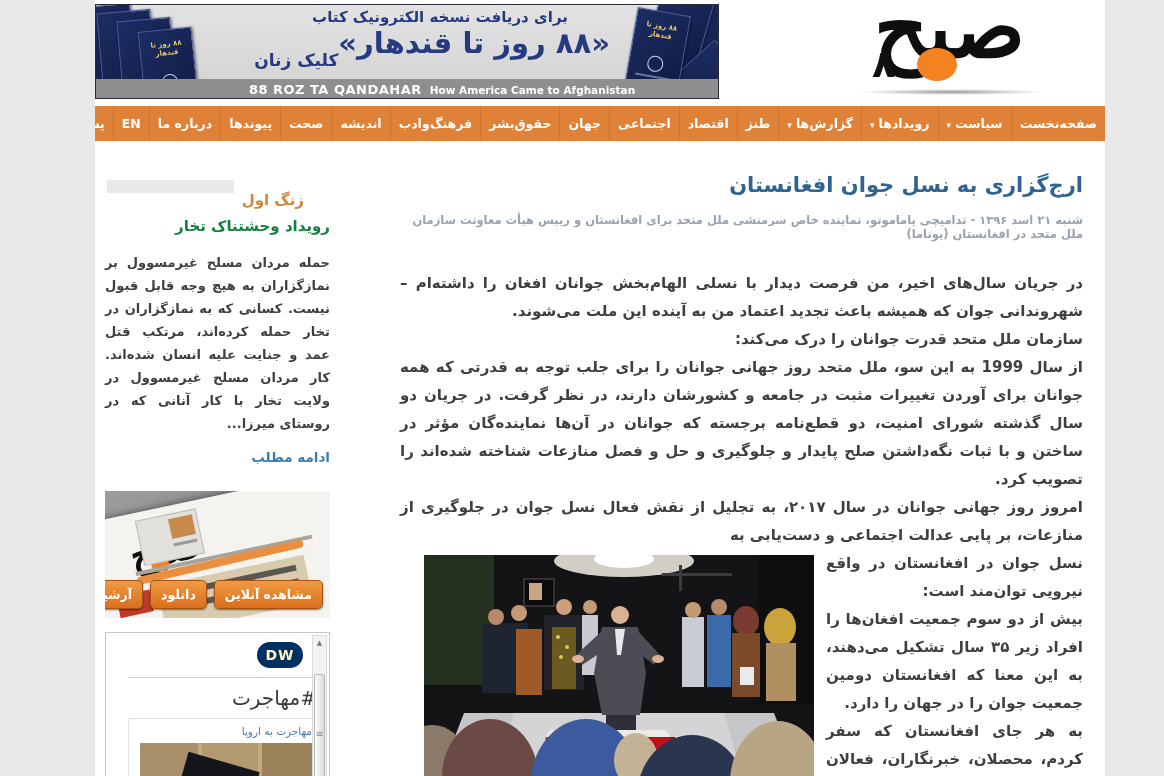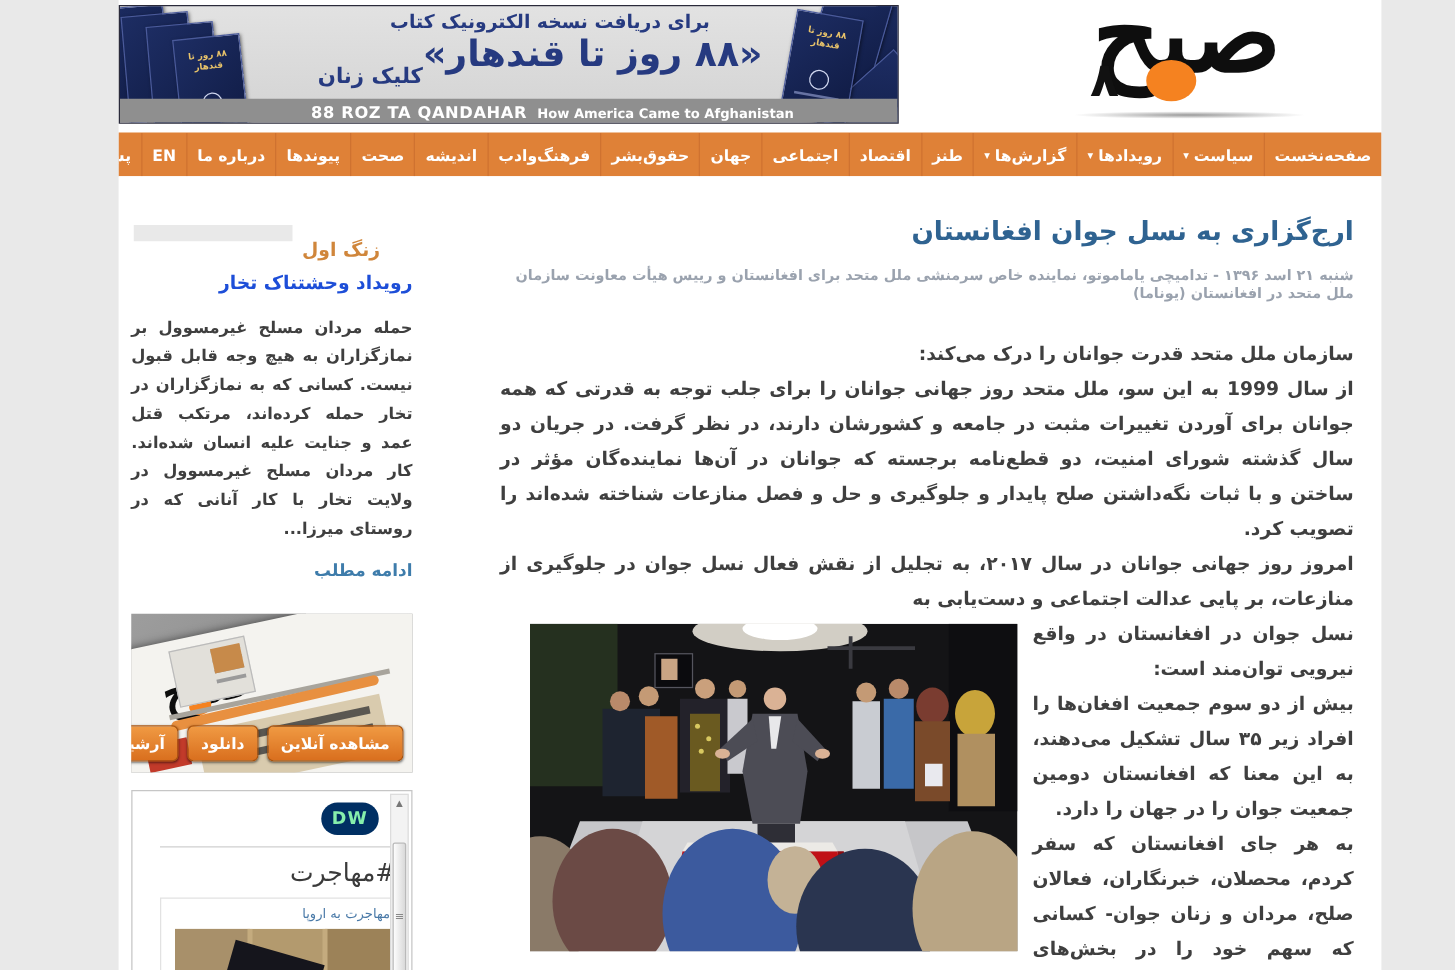--- a/index.html
+++ b/index.html
@@ -71,21 +71,21 @@
   .article p { font-size:15px; font-weight:bold; color:#3f3f3f; line-height:28px; text-align:justify; margin:0; }
   .row { display:flex; direction:rtl; }
   .beside { flex:1; }
   .photo-box { width:390px; height:262px; margin:6px 12px 4px 24px; flex:0 0 390px; }
   .photo-box svg { display:block; }
   
   .sidebar { width:225px; margin-right:60px; margin-left:10px; padding-top:22px; }
   .side-head { display:flex; direction:rtl; align-items:center; gap:8px; padding-left:2px; margin-bottom:8px; }
   .side-head-title { color:#d0863b; font-size:15px; font-weight:bold; white-space:nowrap; padding-right:26px;margin-top:28px; }
   .side-head-bar { flex:1; height:13px; background:#e9e9e9; }
-  .side-post-title { color:#1d4ed8; font-size:15px; font-weight:bold; margin:4px 0 16px; cursor:pointer; }
+  .side-post-title { color:#15803d; font-size:15px; font-weight:bold; margin:4px 0 16px; cursor:pointer; }
   .side-excerpt { font-size:13px; font-weight:bold; color:#3f3f3f; line-height:23px; text-align:justify; }
   .read-more { display:block; text-align:right; color:#3e7cab; font-size:13.5px; font-weight:bold; margin-top:14px; cursor:pointer; }
   
   .paper-widget { position:relative; width:225px; height:127px; margin-top:26px;
     background:linear-gradient(135deg,#9d9d9d,#7e7e7e); overflow:hidden; cursor:pointer; }
   .paper-sheet { position:absolute; left:-28px; top:4px; width:300px; height:150px;
     background:#f4f3ef; transform:rotate(-12deg); box-shadow:0 0 8px rgba(0,0,0,.55); }
   .paper-masthead { position:absolute; right:170px; top:18px; font-size:40px; font-weight:bold; color:#0d0d0d;
     font-family:"DejaVu Serif","Liberation Serif",serif; }
   .paper-dot { position:absolute; right:205px; top:48px; width:18px; height:15px; background:#f58220; border-radius:50%; }
@@ -100,21 +100,21 @@
   .paper-buttons { position:absolute; bottom:9px; right:7px; left:7px; display:flex; direction:rtl; gap:7px; justify-content:space-between; }
   .obtn {
     background:linear-gradient(#f09a43,#d96f1e); color:#fff; font-size:12.5px; font-weight:bold;
     padding:6px 10px; border-radius:5px; border:1px solid #a85410; box-shadow:0 1px 2px rgba(0,0,0,.5);
     white-space:nowrap; cursor:pointer;
   }
   
   .dw-widget { position:relative; width:225px; height:240px; margin-top:14px;
     background:#fff; border:1px solid #c6c6c6; padding:8px 10px 0 22px; overflow:hidden; }
   .dw-logo { position:absolute; right:26px; top:9px; width:46px; height:26px; background:#002f63;
-    border-radius:13px; color:#86efac; font-weight:bold; font-size:14px; letter-spacing:1px;
+    border-radius:13px; color:#fef9c3; font-weight:bold; font-size:14px; letter-spacing:1px;
     display:flex; align-items:center; justify-content:center; direction:ltr; cursor:pointer; }
   .dw-rule { margin-top:36px; border-top:1px solid #cfcfcf; }
   .dw-hashtag { font-size:20px; color:#3a3a3a; margin:8px 2px 8px 0; text-align:right; }
   .dw-item { border:1px solid #e2e2e2; padding:6px 6px 4px; }
   .dw-link { display:block; font-size:10.5px; color:#4a7aa8; text-align:right; margin-bottom:6px; cursor:pointer; }
   .dw-photo { width:172px; height:118px; cursor:pointer; position:relative; }
   .dw-photo svg { display:block; }
   .dw-scroll { position:absolute; left:auto; right:2px; top:2px; bottom:2px; width:15px;
     background:#f3f3f3; border:1px solid #dcdcdc; cursor:pointer; }
   .dw-scroll-up { height:14px; text-align:center; font-size:7px; color:#777; line-height:14px; cursor:pointer; }
@@ -227,20 +227,21 @@
         <span>پښتو وبپاڼه</span>
       </div>
   </div>
 
   <div class="main">
 
     <div class="article">
       <h1 class="article-title">ارج‌گزاری به نسل جوان افغانستان</h1>
       <div class="article-byline">شنبه ۲۱ اسد ۱۳۹۶ - تدامیچی یاماموتو، نماینده خاص سرمنشی ملل متحد برای افغانستان و رییس هیأت معاونت سازمان ملل متحد در افغانستان (یوناما)</div>
 
+      <p>در جریان سال‌های اخیر، من فرصت دیدار با نسلی الهام‌بخش جوانان افغان را داشته‌ام – شهروندانی جوان که همیشه باعث تجدید اعتماد من به آینده این ملت می‌شوند.</p>
       <p>سازمان ملل متحد قدرت جوانان را درک می‌کند:</p>
       <p>از سال 1999 به این سو، ملل متحد روز جهانی جوانان را برای جلب توجه به قدرتی که همه جوانان برای آوردن تغییرات مثبت در جامعه و کشورشان دارند، در نظر گرفت. در جریان دو سال گذشته شورای امنیت، دو قطع‌نامه برجسته که جوانان در آن‌ها نماینده‌گان مؤثر در ساختن و با ثبات نگه‌داشتن صلح پایدار و جلوگیری و حل و فصل منازعات شناخته شده‌اند را تصویب کرد.</p>
       <p>امروز روز جهانی جوانان در سال ۲۰۱۷، به تجلیل از نقش فعال نسل جوان در جلوگیری از منازعات، بر پایی عدالت اجتماعی و دست‌یابی به</p>
 
       <div class="row">
         <div class="beside">
           <p>نسل جوان در افغانستان در واقع نیرویی توان‌مند است:</p>
           <p>بیش از دو سوم جمعیت افغان‌ها را افراد زیر ۳۵ سال تشکیل می‌دهند، به این معنا که افغانستان دومین جمعیت جوان را در جهان را دارد.</p>
           <p>به هر جای افغانستان که سفر کردم، محصلان، خبرنگاران، فعالان صلح، مردان و زنان جوان- کسانی که سهم خود را در بخش‌های مختلف به ویژه آوردن صلح ادا می‌کنند، مرا تحت تأثیر قرار دادند.</p>
         </div>

